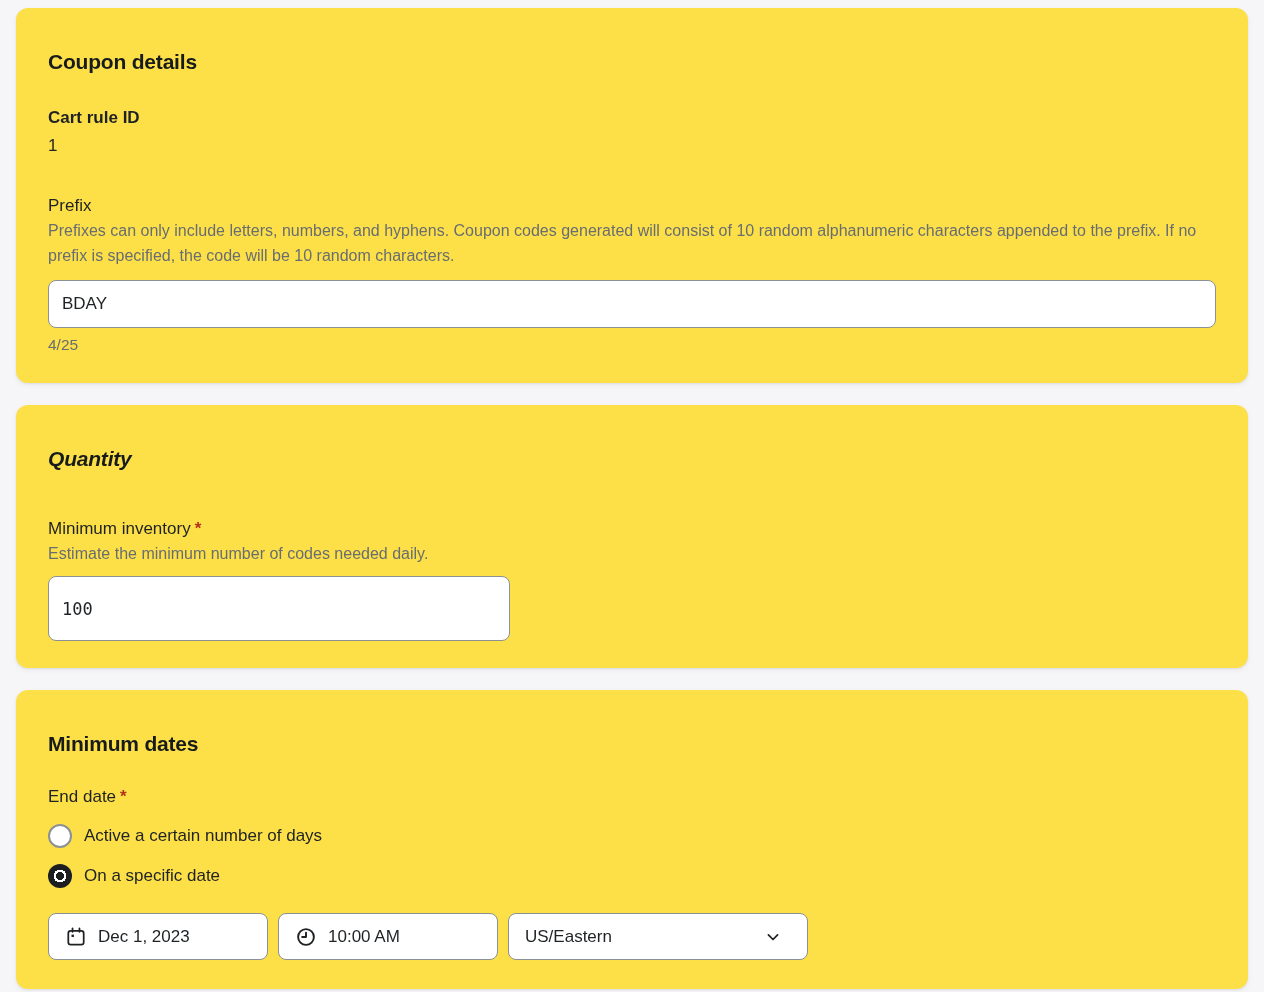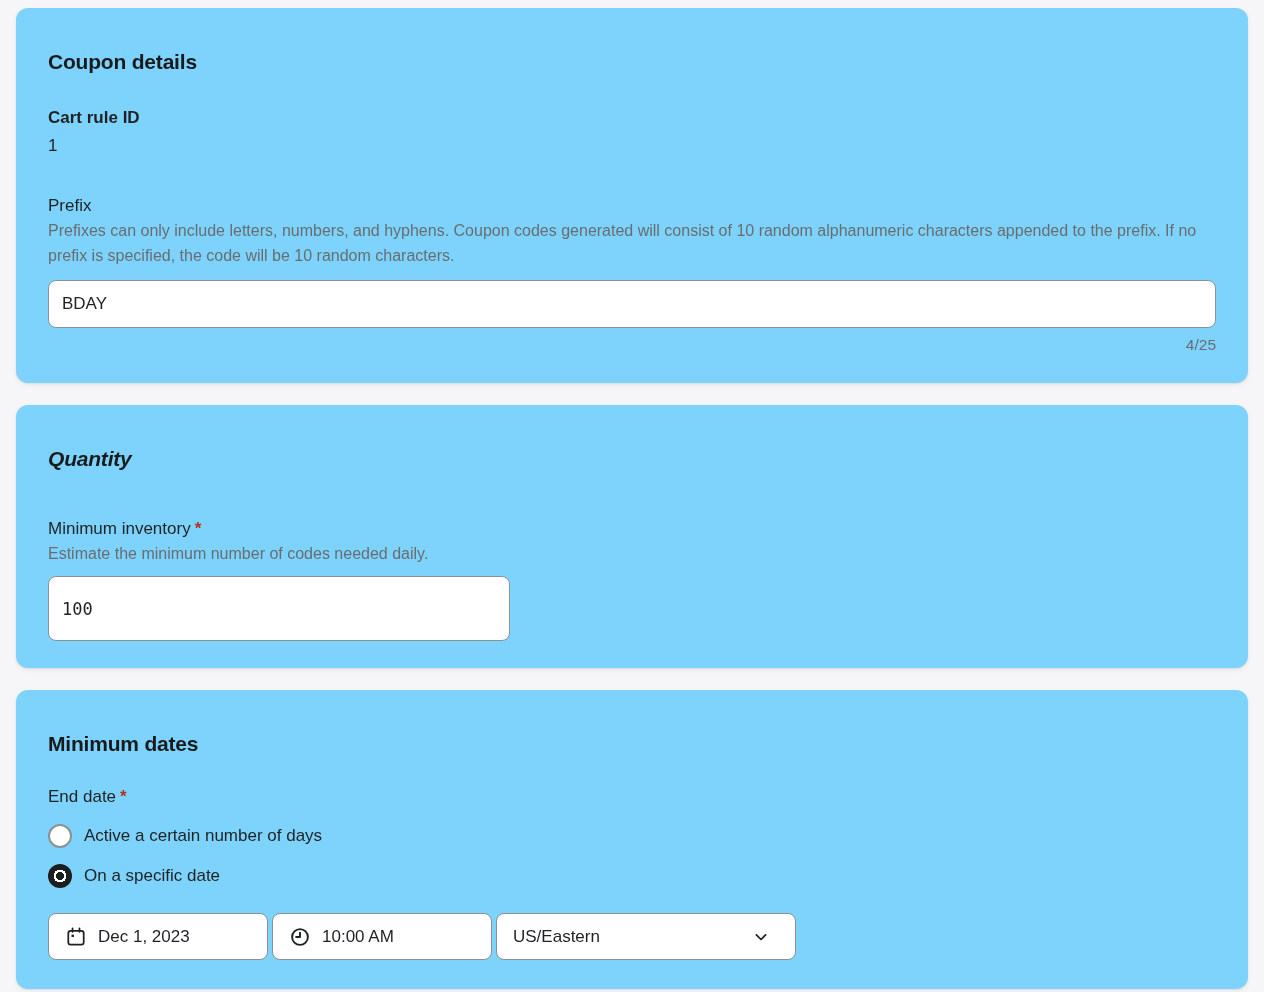--- a/index.html
+++ b/index.html
@@ -11,21 +11,21 @@
   }
   .page {
     width: 1264px;
     min-height: 992px;
     padding: 8px 16px 17px 16px;
     display: flex;
     flex-direction: column;
     gap: 22px;
   }
   .card {
-    background: #7dd3fc;
+    background: #fde047;
     border-radius: 12px;
     box-shadow: 0 1px 2px rgba(26,29,33,0.07), 0 2px 6px rgba(26,29,33,0.05);
     padding: 42px 32px 29px 32px;
   }
   .card-title {
     font-size: 21px;
     font-weight: 700;
     letter-spacing: -0.2px;
     color: #181b1c;
   }
@@ -64,21 +64,20 @@
     padding: 0 13px;
     outline: none;
   }
   .mono-input {
     width: 462px;
     height: 65px;
     font-family: "DejaVu Sans Mono", "Liberation Mono", monospace;
     font-size: 17px;
   }
   .char-counter {
-    text-align: right;
     font-size: 15.5px;
     color: #686d71;
     margin-top: 8px;
   }
   
   .coupon-card .card-title { margin-bottom: 34px; }
   .cart-rule-block { margin-bottom: 40px; }
   .prefix-block .text-input { margin-top: 11px; }
   
   .quantity-card .card-title { margin-bottom: 48px; font-style: italic; }
@@ -99,21 +98,21 @@
     border-radius: 50%;
     flex: 0 0 24px;
     border: 2px solid #8c9196;
     background: #fff;
   }
   .radio-circle.on {
     border: none;
     background: radial-gradient(circle, #1c1e1f 0 4px, #ffffff 4px 6.5px, #1c1e1f 6.5px 100%);
   }
   .radio-label { font-size: 17px; color: #1f2224; }
-  .picker-row { display: flex; gap: 4px; margin-top: 25px; align-items: center; }
+  .picker-row { display: flex; gap: 10px; margin-top: 25px; align-items: center; }
   .picker {
     height: 47px;
     border: 1px solid #8a9095;
     border-radius: 8px;
     background: #fff;
     display: flex;
     align-items: center;
     gap: 11px;
     padding: 0 16px;
     font-size: 17px;

